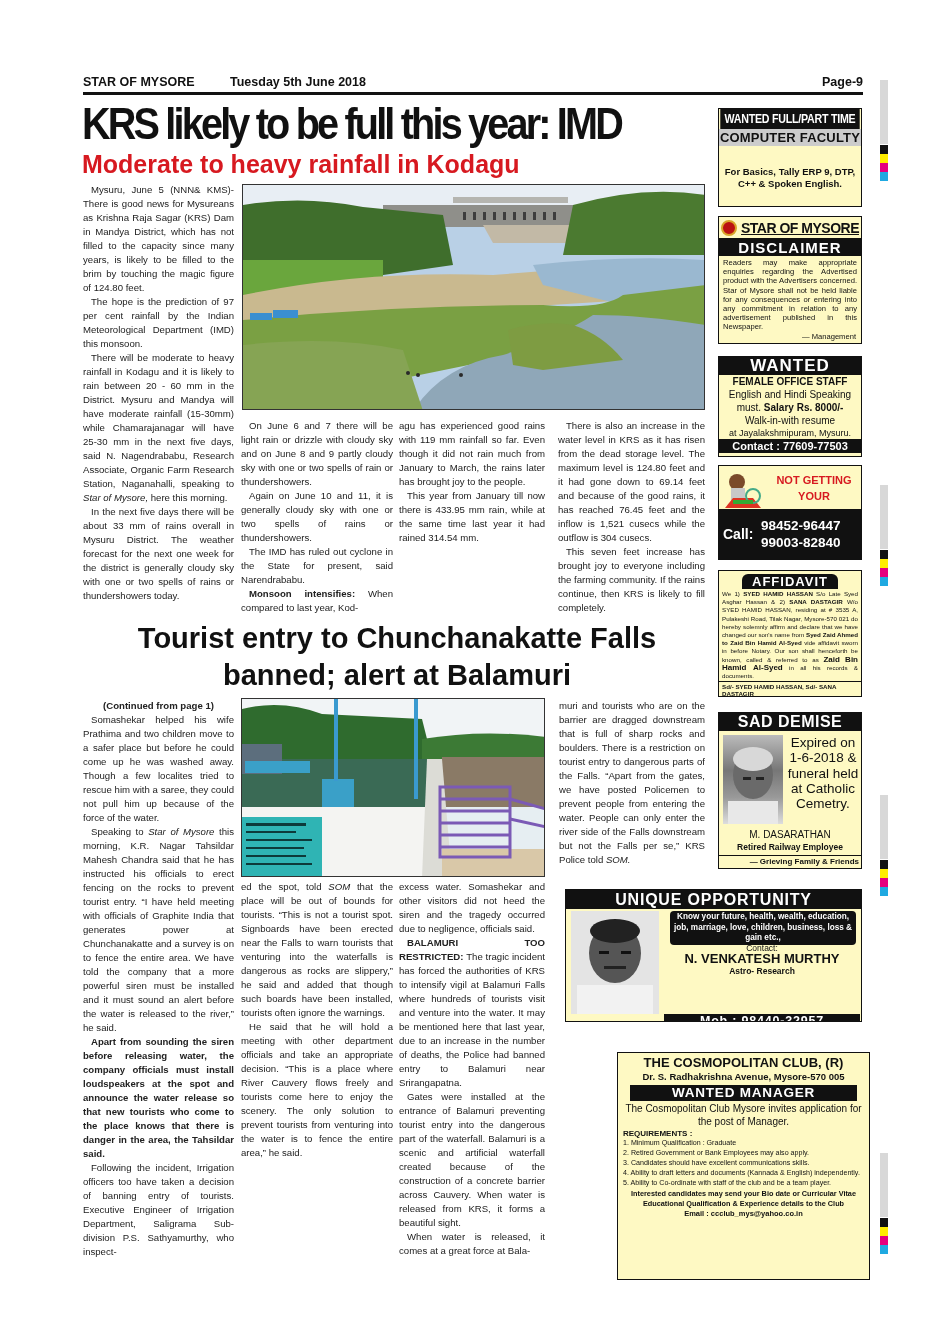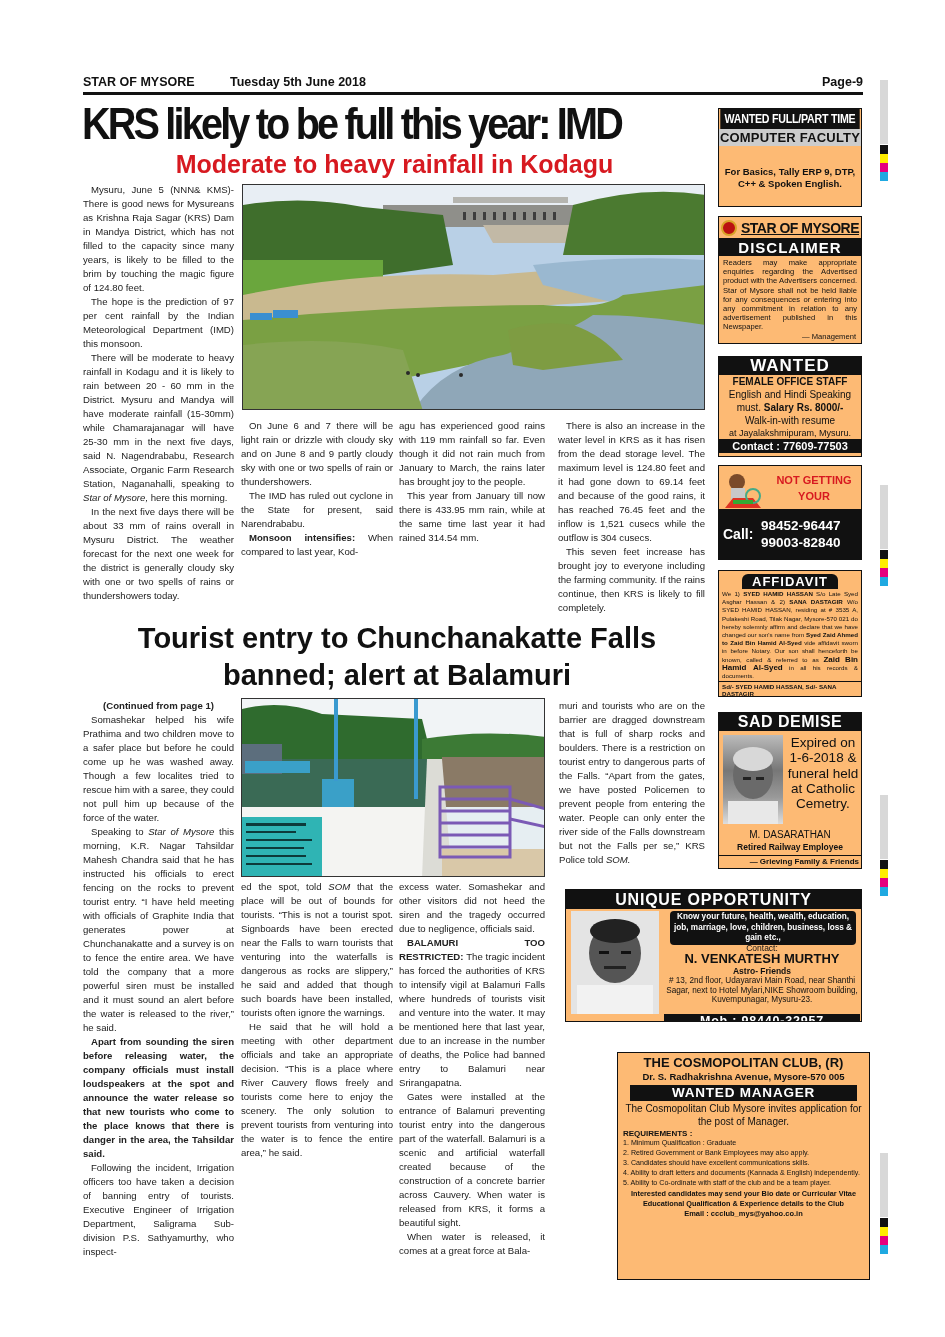--- a/index.html
+++ b/index.html
@@ -5,28 +5,28 @@
 *{box-sizing:border-box;margin:0;padding:0}
 html,body{width:945px;height:1337px;background:#fff;overflow:hidden}
 body{position:relative;font-family:"Liberation Sans",sans-serif;color:#111}
 .abs{position:absolute}
 .masthead{left:83px;top:75px;width:780px;height:16px;font-weight:bold;font-size:12.5px}
 .masthead .paper{position:absolute;left:0;top:0}
 .masthead .date{position:absolute;left:147px;top:0}
 .masthead .page{position:absolute;right:0;top:0}
 .rule{left:83px;top:92px;width:780px;height:3px;background:#111}
 .h1{left:82px;top:100px;width:625px;font-family:"Liberation Sans",sans-serif;font-weight:bold;font-size:45px;letter-spacing:-3.2px;line-height:48px;transform:scaleX(0.88);transform-origin:left top;white-space:nowrap;color:#111}
-.h2{left:82px;top:149px;width:625px;text-align:center;color:#d71920;font-weight:bold;font-size:25px;line-height:30px}
+.h2{left:82px;top:149px;width:625px;text-align:left;color:#d71920;font-weight:bold;font-size:25px;line-height:30px}
 .col{font-size:9.6px;line-height:14px;text-align:justify;color:#222}
 .col p{text-indent:8px}
 .col i{font-style:italic}
 .photo1{left:242px;top:184px;width:463px;height:226px;border:1px solid #333;overflow:hidden}
 .photo2{left:241px;top:698px;width:304px;height:179px;border:1px solid #333;overflow:hidden}
 .h3{left:82px;top:620px;width:630px;text-align:center;font-weight:bold;font-size:29px;line-height:37px;color:#111}
-.ad{border:1.5px solid #111;background:#fdba74;text-align:center;overflow:hidden}
+.ad{border:1.5px solid #111;background:#fef9c3;text-align:center;overflow:hidden}
 .blackbar{background:#111;color:#fff;font-weight:bold}
 .reg{position:absolute;width:8px}
 </style>
 </head>
 <body>
 
 <div class="abs masthead">
   <span class="paper">STAR OF MYSORE</span>
   <span class="date">Tuesday 5th June 2018</span>
   <span class="page">Page-9</span>
@@ -76,20 +76,21 @@
     <g fill="#2a2a2a">
         <circle cx="165" cy="188" r="2"></circle>
         <circle cx="218" cy="190" r="2"></circle>
         <circle cx="175" cy="190" r="2"></circle>
       </g>
   </svg>
 </div>
 
 <div class="abs col" style="left:241px;top:419px;width:152px">
   <p>On June 6 and 7 there will be light rain or drizzle with cloudy sky and on June 8 and 9 partly cloudy sky with one or two spells of rain or thundershowers.</p>
+  <p>Again on June 10 and 11, it is generally cloudy sky with one or two spells of rains or thundershowers.</p>
   <p>The IMD has ruled out cyclone in the State for present, said Narendrababu.</p>
   <p><b>Monsoon intensifies:</b><span> When compared to last year, Kod-</span></p>
 </div>
 
 <div class="abs col" style="left:399px;top:419px;width:146px">
   <p style="text-indent:0">agu has experienced good rains with 119 mm rainfall so far. Even though it did not rain much from January to March, the rains later has brought joy to the people.</p>
   <p>This year from January till now there is 433.95 mm rain, while at the same time last year it had rained 314.54 mm.</p>
 </div>
 
 <div class="abs col" style="left:558px;top:419px;width:147px">
@@ -247,22 +248,21 @@
         <ellipse cx="44" cy="20" rx="25" ry="12" fill="#222"></ellipse>
         <rect x="6" y="74" width="76" height="29" fill="#f2f2f2"></rect>
         <rect x="28" y="40" width="10" height="3" fill="#111"></rect>
         <rect x="50" y="40" width="10" height="3" fill="#111"></rect>
         <rect x="33" y="55" width="22" height="3" fill="#222"></rect>
       </svg>
   </div>
   <div style="position:absolute;left:104px;top:21px;width:186px;background:#111;color:#fff;font-weight:bold;font-size:8.2px;line-height:10.5px;border-radius:4px;padding:1px 2px">Know your future, health, wealth, education, job, marriage, love, children, business, loss &amp; gain etc.,</div>
   <div style="position:absolute;left:100px;top:54px;width:192px;font-size:8.5px;line-height:9px">Contact:</div>
   <div style="position:absolute;left:98px;top:61px;width:196px;font-weight:bold;font-size:13px;line-height:15px">N. VENKATESH MURTHY</div>
-  <div style="position:absolute;left:100px;top:76px;width:192px;font-weight:bold;font-size:8.5px;line-height:10px">Astro- Friends</div>
-  <div style="position:absolute;left:100px;top:86px;width:192px;font-size:8.2px;line-height:9.6px"># 13, 2nd floor, Udayaravi Main Road, near Shanthi Sagar, next to Hotel Mylari,NIKE Showroom building, Kuvempunagar, Mysuru-23.</div>
+  <div style="position:absolute;left:100px;top:76px;width:192px;font-weight:bold;font-size:8.5px;line-height:10px">Astro- Research</div>
   <div class="blackbar" style="position:absolute;left:98px;top:124px;width:196px;font-size:12.5px;line-height:14px;letter-spacing:0.8px">Mob : 98440-32957</div>
 </div>
 
 <div class="abs ad" style="left:617px;top:1052px;width:253px;height:228px">
   <div style="font-weight:bold;font-size:13px;line-height:16px;margin-top:2px">THE COSMOPOLITAN CLUB, (R)</div>
   <div style="font-weight:bold;font-size:9.5px;line-height:12px">Dr. S. Radhakrishna Avenue, Mysore-570 005</div>
   <div class="blackbar" style="font-size:13.5px;line-height:16px;margin:2px 12px;letter-spacing:0.8px">WANTED MANAGER</div>
   <div style="font-size:10px;line-height:12.5px;padding:0 3px">The Cosmopolitan Club Mysore invites application for the post of Manager.</div>
   <div style="text-align:left;font-weight:bold;font-size:8px;line-height:10px;padding:1px 5px 0">REQUIREMENTS :</div>
   <div style="text-align:left;font-size:7.1px;line-height:9.9px;padding:0 5px">

